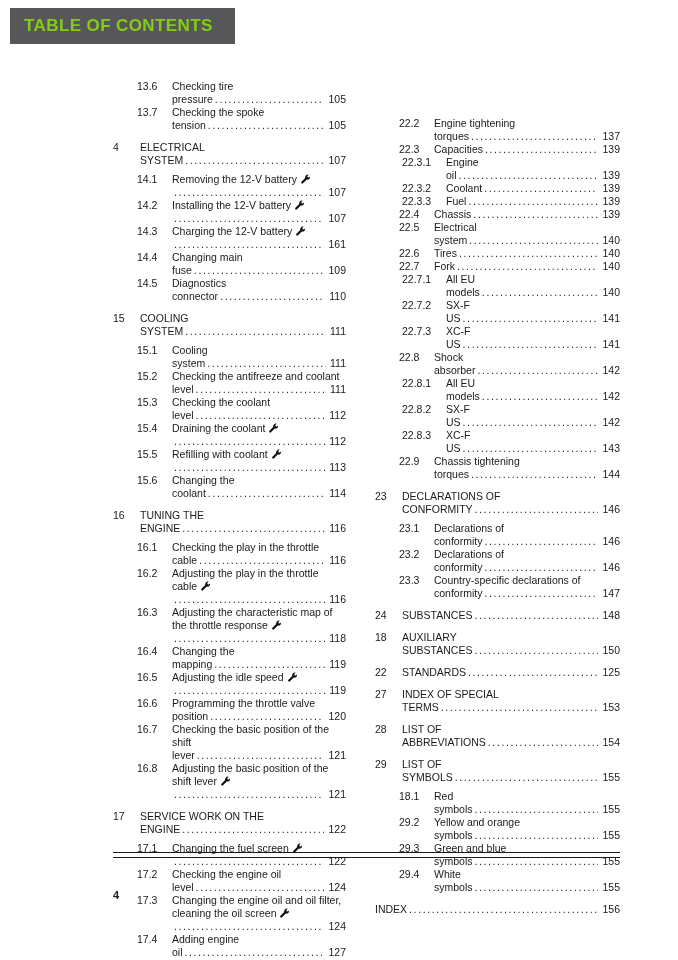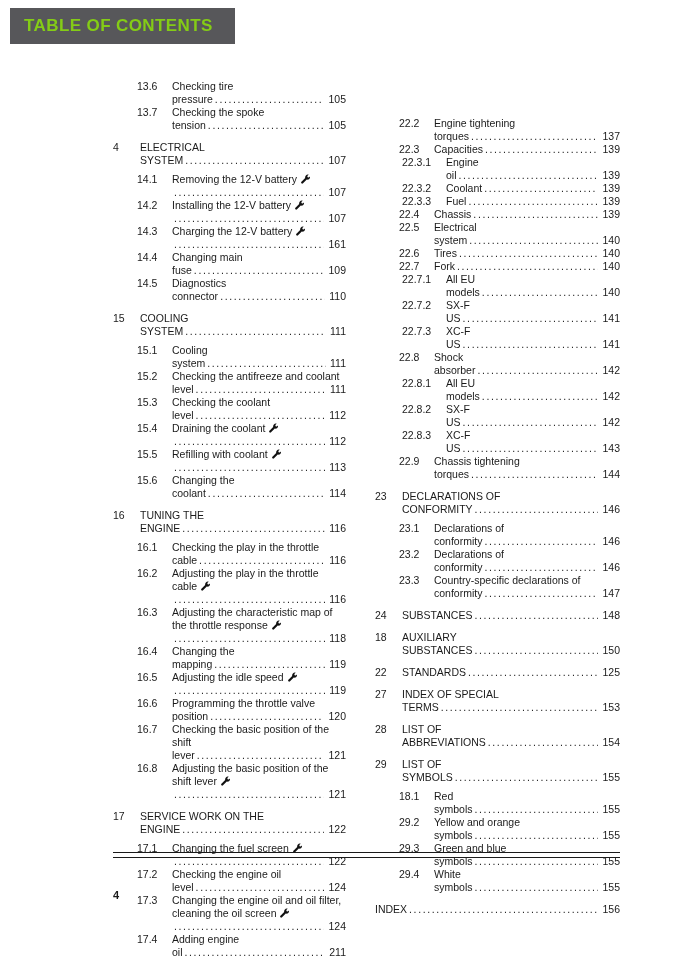--- a/index.html
+++ b/index.html
@@ -235,21 +235,21 @@
           <span class="body"><span class="title">Checking the engine oil level</span><span class="dots">..............................................................................................................</span><span class="page-num">124</span></span>
         </div>
         <div class="entry lvl2">
           <span class="num">17.3</span>
           <span class="body"><span class="title">Changing the engine oil and oil filter, cleaning the oil screen</span><span class="wrench"><svg viewBox="0 0 16 16" width="10" height="10" aria-hidden="true">
                 <path fill="#111111" d="M13.8 1.2 11.7 3.3l.4 2 2 .4 2.1-2.1c.3 1.5-.1 3.1-1.3 4.2-1.1 1.1-2.7 1.5-4.1 1.1l-6 6c-.7.7-1.8.7-2.5 0s-.7-1.8 0-2.5l6-6C7.9 5 8.3 3.4 9.4 2.3c1.2-1.2 2.9-1.6 4.4-1.1z"></path>
               </svg></span><span class="dots">..............................................................................................................</span><span class="page-num">124</span></span>
         </div>
         <div class="entry lvl2">
           <span class="num">17.4</span>
-          <span class="body"><span class="title">Adding engine oil</span><span class="dots">..............................................................................................................</span><span class="page-num">211</span></span>
+          <span class="body"><span class="title">Adding engine oil</span><span class="dots">..............................................................................................................</span><span class="page-num">127</span></span>
         </div>
       </div>
     <div class="col-right">
         <div class="entry lvl2">
           <span class="num">22.2</span>
           <span class="body"><span class="title">Engine tightening torques</span><span class="dots">..............................................................................................................</span><span class="page-num">137</span></span>
         </div>
         <div class="entry lvl2">
           <span class="num">22.3</span>
           <span class="body"><span class="title">Capacities</span><span class="dots">..............................................................................................................</span><span class="page-num">139</span></span>

